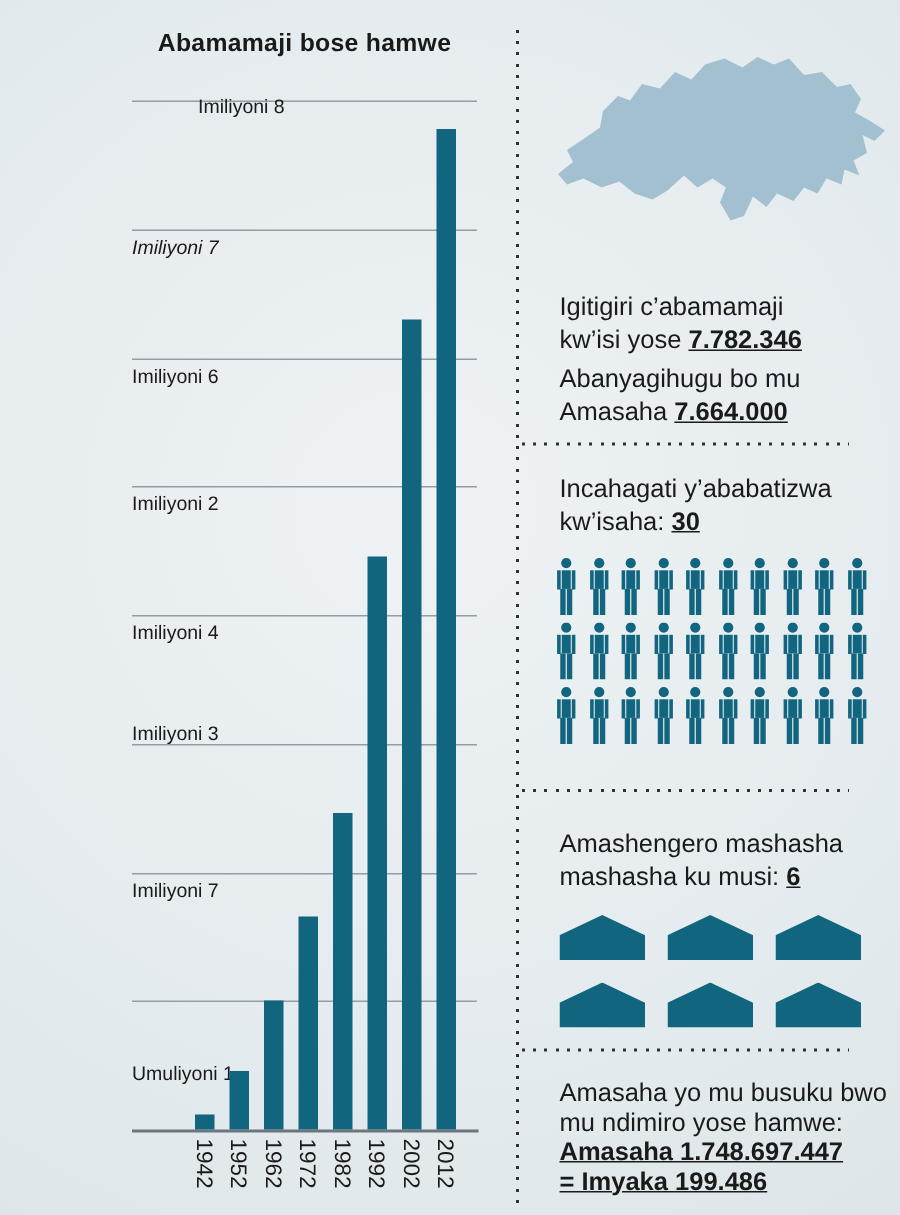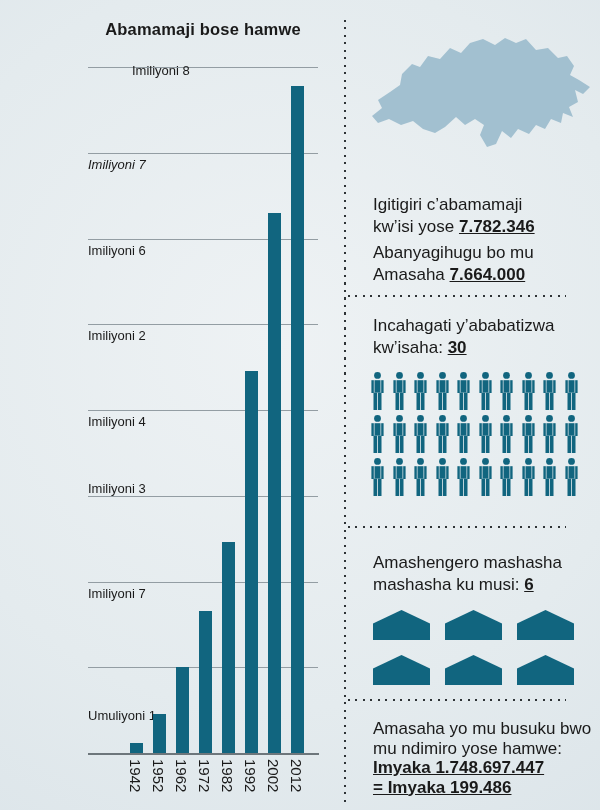--- a/index.html
+++ b/index.html
@@ -375,17 +375,17 @@
       <svg class="house" viewBox="0 0 57 30" xmlns="http://www.w3.org/2000/svg">
         <polygon points="0,13.5 28.5,0 57,13.5 57,30 0,30" fill="currentColor"></polygon>
       </svg>
     </div>
 
   <div class="hdivider" style="top:699px"></div>
 
   <div class="rp-text tight" style="top:719px">
     <span>Amasaha yo mu busuku bwo</span><br>
     <span>mu ndimiro yose hamwe:</span><br>
-    <b>Imyaka 1.748.697.447</b><br>
+    <b>Amasaha 1.748.697.447</b><br>
     <b>= Imyaka 199.486</b>
   </div>
 
 </div>
 
 </body></html>

